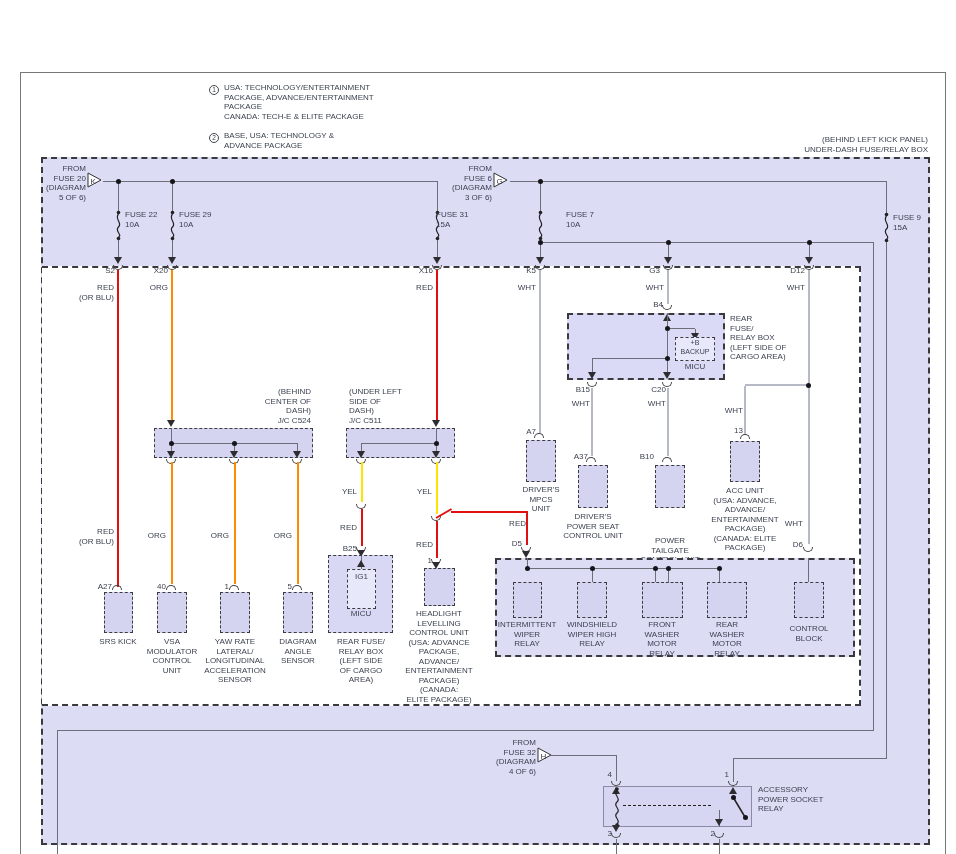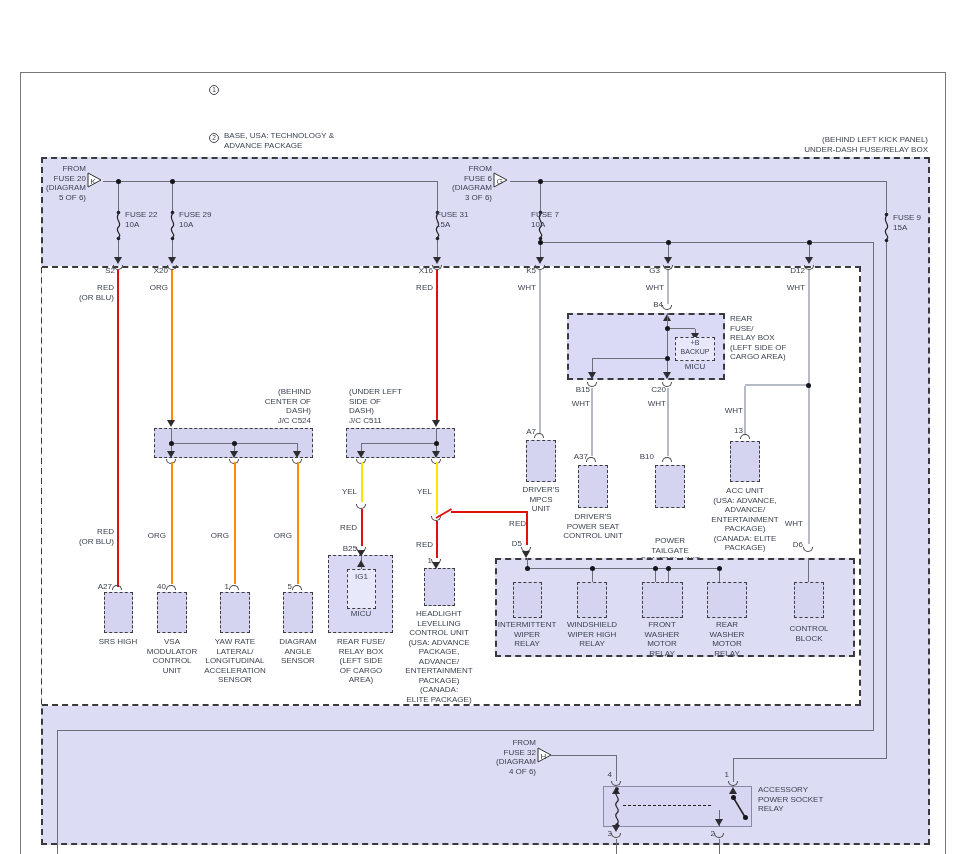--- a/index.html
+++ b/index.html
@@ -53,20 +53,24 @@
 </style>
 </head>
 <body>
 
 <div id="page">
   <div id="frame"></div>
 
   <div id="canvas" class="abs" style="left:0;top:0;width:956px;height:854px">
 
     <div class="circ" style="left:209px;top:85px">1</div>
+    <div class="t" style="left:224px;top:83px">USA: TECHNOLOGY/ENTERTAINMENT
+PACKAGE, ADVANCE/ENTERTAINMENT
+PACKAGE
+CANADA: TECH-E &amp; ELITE PACKAGE</div>
     <div class="circ" style="left:209px;top:133px">2</div>
     <div class="t" style="left:224px;top:131px">BASE, USA: TECHNOLOGY &amp;
 ADVANCE PACKAGE</div>
     <div class="t tr" style="right:28px;top:135px">(BEHIND LEFT KICK PANEL)
 UNDER-DASH FUSE/RELAY BOX</div>
 
     <div id="band"></div>
     <div id="window"></div>
 
     <div class="t tr" style="right:870px;top:164px">FROM
@@ -136,21 +140,21 @@
         <circle cx="5.5" cy="28.5" r="1.8" fill="#222"></circle>
       <path d="M5.5,4 C1,9 10,13 5.5,17 C1,21 10,25 5.5,27" fill="none" stroke="#222" stroke-width="1.2"></path>
     </svg>
     <div class="t" style="left:436px;top:210px">FUSE 31
 15A</div>
     <svg style="left:535px;top:210px" width="11" height="31">
       <circle cx="5.5" cy="2.5" r="1.8" fill="#222"></circle>
         <circle cx="5.5" cy="28.5" r="1.8" fill="#222"></circle>
       <path d="M5.5,4 C1,9 10,13 5.5,17 C1,21 10,25 5.5,27" fill="none" stroke="#222" stroke-width="1.2"></path>
     </svg>
-    <div class="t" style="left:531px;top:210px">FUSE 7
+    <div class="t" style="left:566px;top:210px">FUSE 7
 10A</div>
     <svg style="left:881px;top:212px" width="11" height="31">
       <circle cx="5.5" cy="2.5" r="1.8" fill="#222"></circle>
         <circle cx="5.5" cy="28.5" r="1.8" fill="#222"></circle>
       <path d="M5.5,4 C1,9 10,13 5.5,17 C1,21 10,25 5.5,27" fill="none" stroke="#222" stroke-width="1.2"></path>
     </svg>
     <div class="t" style="left:893px;top:213px">FUSE 9
 15A</div>
 
     <div class="ar ar-d" style="left:114px;top:257px"></div>
@@ -321,21 +325,21 @@
     <div class="t tr" style="right:664px;top:531px">ORG</div>
     <div class="t tr" style="right:844px;top:582px">A27</div>
     <div class="t tr" style="right:790px;top:582px">40</div>
     <div class="t tr" style="right:727px;top:582px">1</div>
     <div class="t tr" style="right:664px;top:582px">5</div>
     <div class="arc arc-d" style="left:112px;top:585px"></div>
     <div class="arc arc-d" style="left:166px;top:585px"></div>
     <div class="arc arc-d" style="left:229px;top:585px"></div>
     <div class="arc arc-d" style="left:292px;top:585px"></div>
     <div class="dbox" style="left:104px;top:592px;width:29px;height:41px"></div>
-    <div class="t tc" style="left:88px;top:637px;width:60px">SRS HIGH</div>
+    <div class="t tc" style="left:88px;top:637px;width:60px">SRS KICK</div>
     <div class="dbox" style="left:157px;top:592px;width:30px;height:41px"></div>
     <div class="t tc" style="left:137px;top:637px;width:70px">VSA
 MODULATOR
 CONTROL
 UNIT</div>
     <div class="dbox" style="left:220px;top:592px;width:30px;height:41px"></div>
     <div class="t tc" style="left:197px;top:637px;width:76px">YAW RATE
 LATERAL/
 LONGITUDINAL
 ACCELERATION

